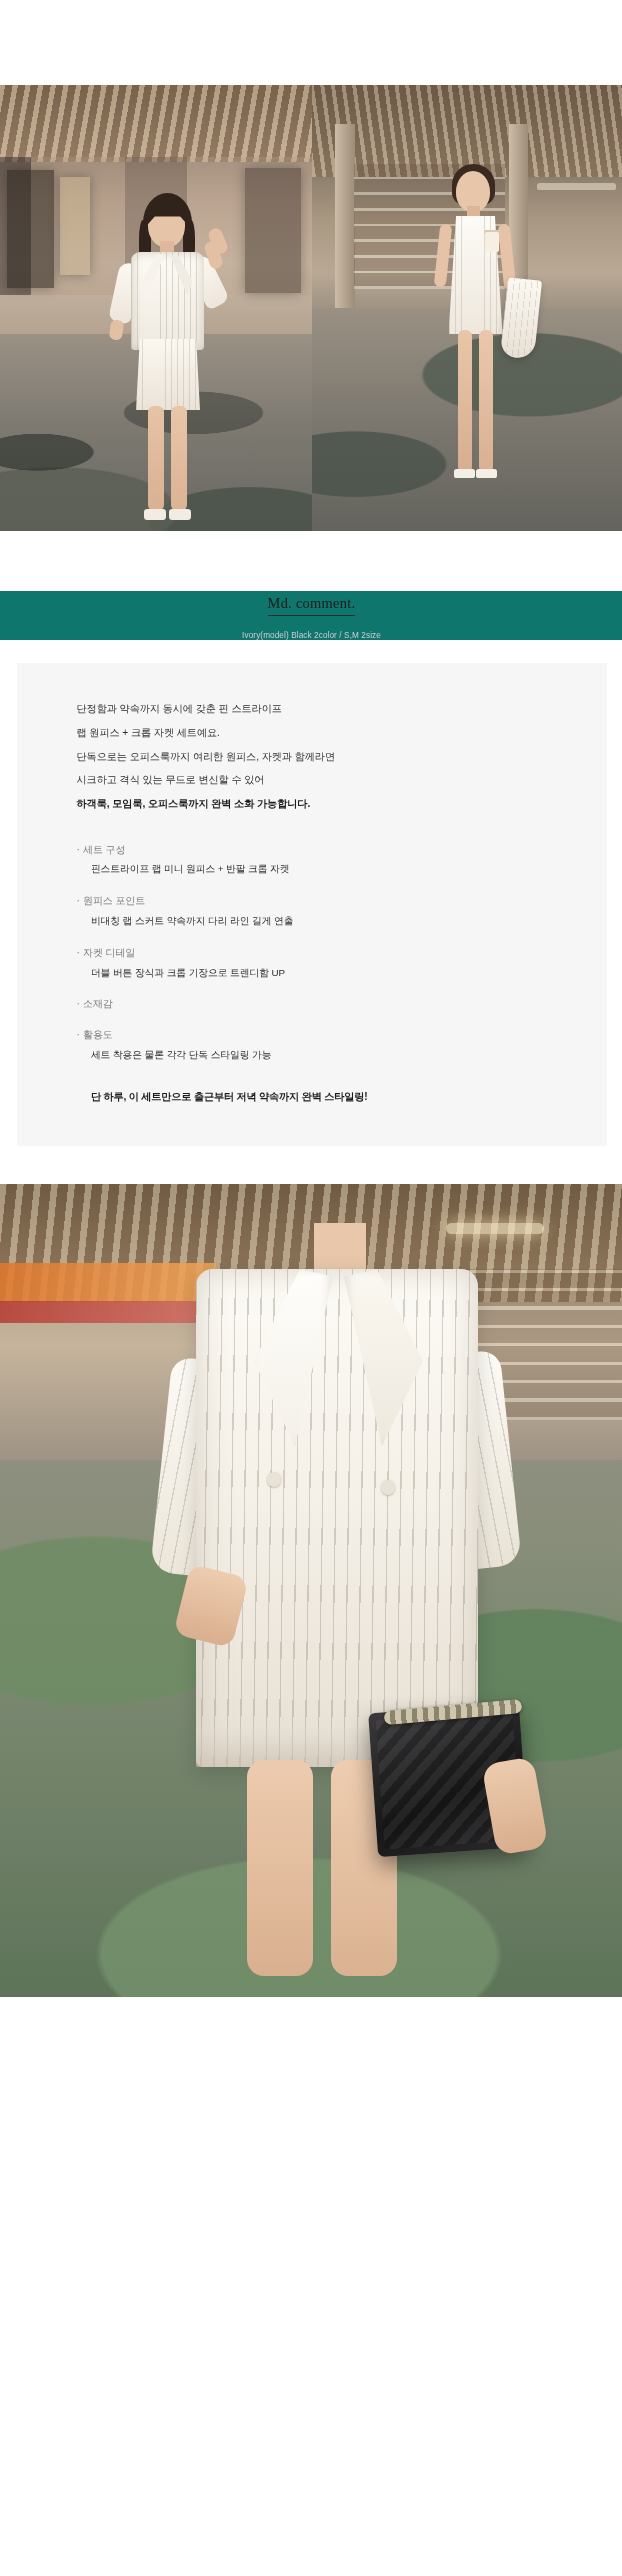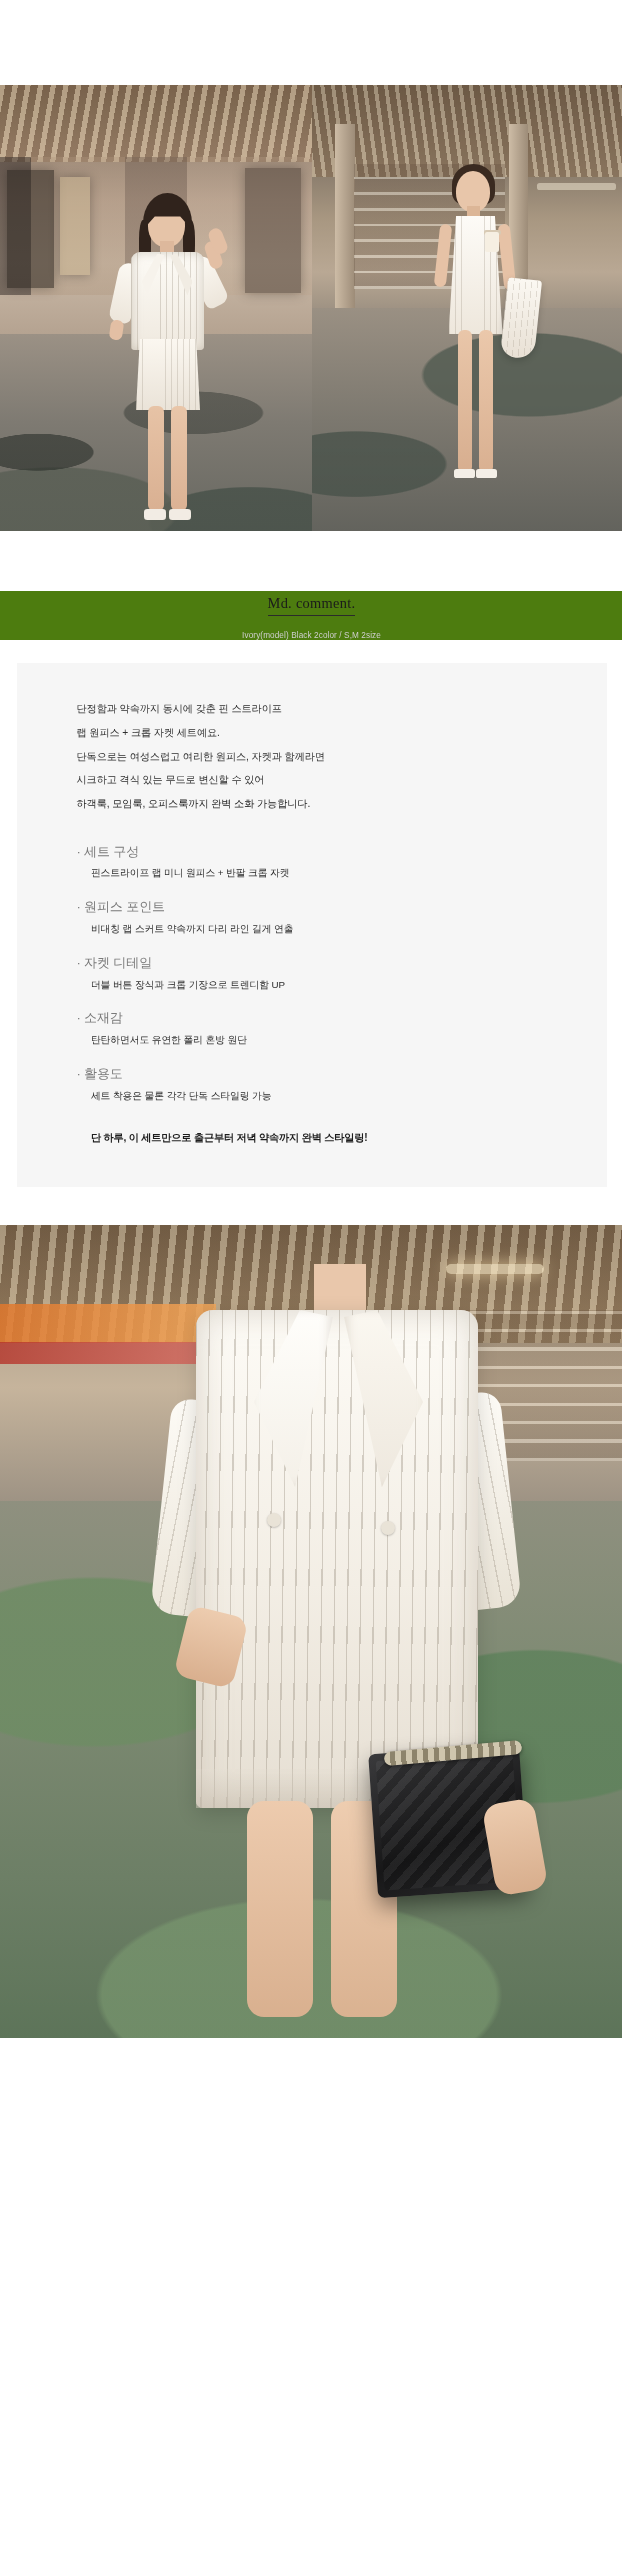--- a/index.html
+++ b/index.html
@@ -243,21 +243,21 @@
   .r-cup { position: absolute; left: 85px; top: 68px; width: 14.4px; height: 19.7px; background: #f6efe2; border-radius: 2px; }
   .r-cup-lid { position: absolute; left: 84px; top: 66px; width: 17px; height: 5.2px; background: #d8cab4; border-radius: 2px; }
 
   
   .mid-gap { height: 60px; background: #ffffff; }
 
   
   .md-head {
     text-align: center;
     padding: 3.9px 0 0;
-    background: #4d7c0f;
+    background: #0f766e;
   }
   .md-title {
     display: inline-block;
     font-family: "Liberation Serif", serif;
     font-size: 14.4px;
     letter-spacing: 0.3px;
     color: #1b1b1b;
     border-bottom: 0.7px solid #2b2b2b;
     padding-bottom: 3.3px;
   }
@@ -280,26 +280,26 @@
     padding: 38px 46px 42px 60px;
   }
   .intro p {
     margin: 0 0 7.2px;
     font-size: 10.2px;
     line-height: 1.62;
     color: #2f2f2f;
     letter-spacing: -0.1px;
   }
   .intro p:last-child { margin-bottom: 0; }
-  .intro p.bold { font-weight: normal; color: #1d1d1d; }
+  .intro p.bold { font-weight: bold; color: #1d1d1d; }
 
   .feature-list { margin: 30px 0 0; padding: 0; list-style: none; }
   .feature-item { margin-bottom: 17px; }
   .feature-head {
-    font-size: 13px;
+    font-size: 10px;
     color: #7a7a7a;
     letter-spacing: -0.1px;
     margin-bottom: 5.9px;
     margin-top: 16px;
   }
   .feature-head .dot { margin-right: 3.3px; }
   .feature-body {
     font-size: 9.8px;
     color: #2c2c2c;
     letter-spacing: -0.1px;
@@ -541,21 +541,21 @@
     <div class="md-title">Md. comment.</div>
     <div class="md-sub">Ivory(model) Black 2color / S,M 2size</div>
   </div>
 
   <div class="card-wrap">
     <div class="card">
 
       <div class="intro">
         <p>단정함과 약속까지 동시에 갖춘 핀 스트라이프</p>
         <p>랩 원피스 + 크롭 자켓 세트예요.</p>
-        <p>단독으로는 여성스럽고 여리한 원피스, 자켓과 함께라면</p>
+        <p>단독으로는 오피스룩까지 여리한 원피스, 자켓과 함께라면</p>
         <p>시크하고 격식 있는 무드로 변신할 수 있어</p>
         <p class="bold">하객룩, 모임룩, 오피스룩까지 완벽 소화 가능합니다.</p>
       </div>
 
       <ul class="feature-list">
         <li class="feature-item">
           <div class="feature-head">
             <span class="dot">·</span><span>세트 구성</span>
           </div>
           <div class="feature-body">핀스트라이프 랩 미니 원피스 + 반팔 크롭 자켓</div>
@@ -569,21 +569,20 @@
         <li class="feature-item">
           <div class="feature-head">
             <span class="dot">·</span><span>자켓 디테일</span>
           </div>
           <div class="feature-body">더블 버튼 장식과 크롭 기장으로 트렌디함 UP</div>
         </li>
         <li class="feature-item">
           <div class="feature-head">
             <span class="dot">·</span><span>소재감</span>
           </div>
-          <div class="feature-body">탄탄하면서도 유연한 폴리 혼방 원단</div>
         </li>
         <li class="feature-item">
           <div class="feature-head">
             <span class="dot">·</span><span>활용도</span>
           </div>
           <div class="feature-body">세트 착용은 물론 각각 단독 스타일링 가능</div>
         </li>
       </ul>
 
       <div class="closing">단 하루, 이 세트만으로 출근부터 저녁 약속까지 완벽 스타일링!</div>

